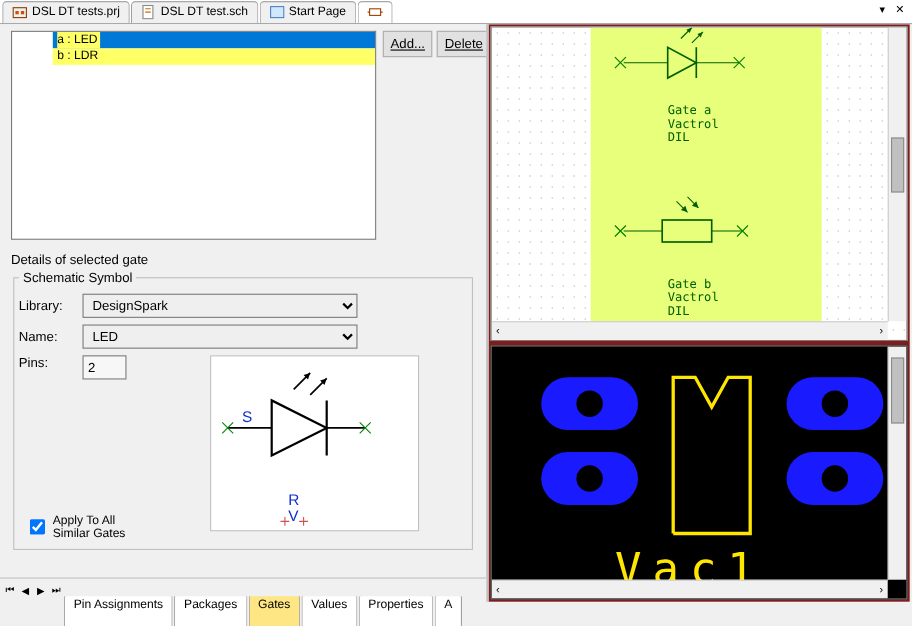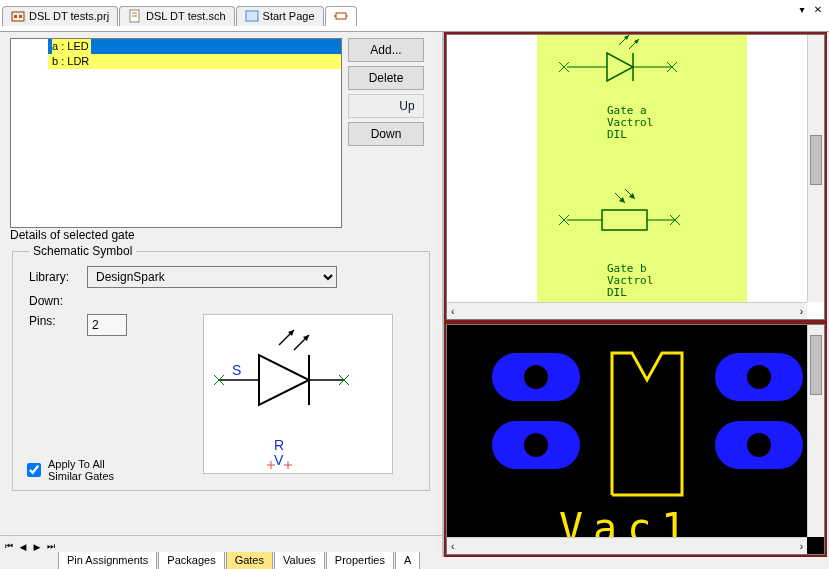--- a/index.html
+++ b/index.html
@@ -9,21 +9,21 @@
   font-size: 12px;
   background: #f0f0f0;
   width: 829px;
   height: 569px;
   overflow: hidden;
   color: #000;
 }
 .top-tabs {
   display: flex;
   align-items: center;
-  height: 32px;
+  height: 22px;
   background: #fff;
   border-bottom: 1px solid #a0a0a0;
   padding-left: 2px;
   position: relative;
 }
 .top-tab {
   display: flex;
   align-items: center;
   height: 20px;
   padding: 0 8px;
@@ -83,43 +83,44 @@
   height: 15px;
   line-height: 15px;
   padding-left: 4px;
   font-size: 11px;
   margin-left: 37px;
 }
 .gate-row.highlighted { background: #ffff66; }
 .gate-row.selected { background: #0078d7; color: #fff; }
 .gates-buttons {
   display: flex;
-  flex-direction: column;
+  flex-direction: row;
   gap: 4px;
   width: 76px;
+  text-decoration: underline;
 }
 .gates-buttons button {
   height: 24px;
   background: #e1e1e1;
   border: 1px solid #adadad;
   font-size: 12px;
 }
 .gates-buttons button:disabled {
   color: #0f172a;
   border-color: #ccc;
   background: #eee;
   padding-left: 48px;
 }
 .details-group {
-  margin-top: 0;
+  margin-top: 11px;
 }
 .details-title { font-size: 12px; margin-bottom: 2px; }
 .schematic-group {
   border: 1px solid #c0c0c0;
-  padding: 8px 10px 10px 16px;
+  padding: 8px 10px 10px 4px;
   position: relative;
 }
 .schematic-group legend { font-size: 12px; padding: 0 4px; }
 .form-row {
   display: flex;
   align-items: center;
   gap: 16px;
   margin-bottom: 6px;
 }
 .form-row label { width: 42px; }
@@ -337,21 +338,24 @@
           <legend>Schematic Symbol</legend>
 
           <div class="form-row">
             <label>Library:</label>
             <select class="lib-select">
               <option>DesignSpark</option>
             </select>
           </div>
 
           <div class="form-row">
-            <label>Down:</label>
+            <label>Name:</label>
+            <select class="name-select">
+              <option>LED</option>
+            </select>
           </div>
 
           <div class="form-row" style="align-items:flex-start;">
             <label>Pins:</label>
             <input class="pins-input" readonly="" value="2" style="">
             <div class="symbol-preview">
               <svg width="190" height="160">
                 <line x1="15" y1="65" x2="55" y2="65" stroke="#000" stroke-width="1.5"></line>
                 <text x="28" y="60" font-size="14" fill="#1030d0">S</text>
                 <line x1="10" y1="60" x2="20" y2="70" stroke="#008000"></line>

